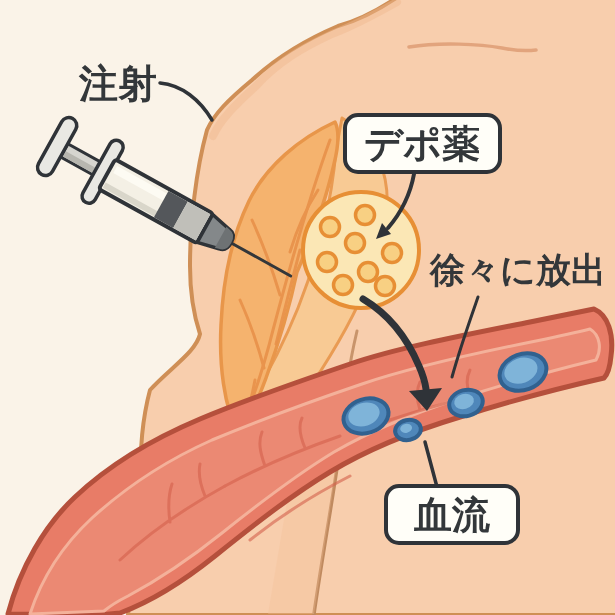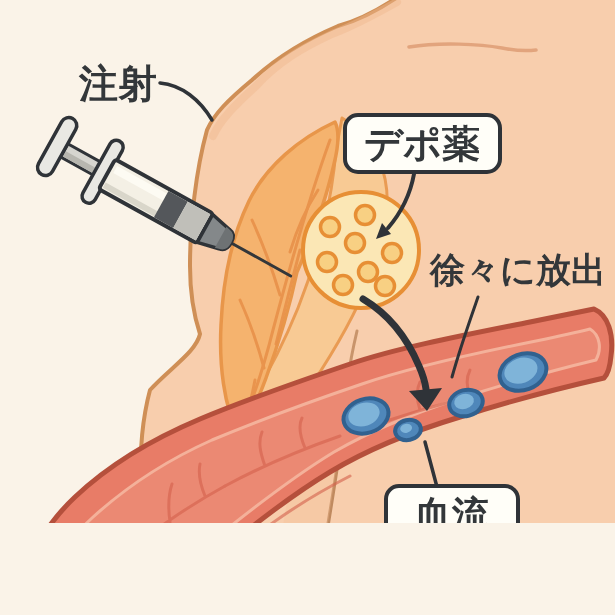--- a/index.html
+++ b/index.html
@@ -1,16 +1,16 @@
 <!DOCTYPE html>
 <html><head>
 <meta charset="utf-8">
 <style>
   html,body{margin:0;padding:0;background:#faf3e8;}
-  .stage{width:615px;height:523px;position:relative;overflow:hidden;}
+  .stage{width:615px;height:615px;position:relative;overflow:hidden;}
   svg{display:block;}
   text{font-family:"Liberation Sans","DejaVu Sans",sans-serif;font-weight:bold;}
 </style>
 </head>
 <body>
 
 <div class="stage">
 <svg width="615" height="615" viewBox="0 0 615 615">
 
   <rect x="0" y="0" width="615" height="615" fill="#faf3e8"></rect>

